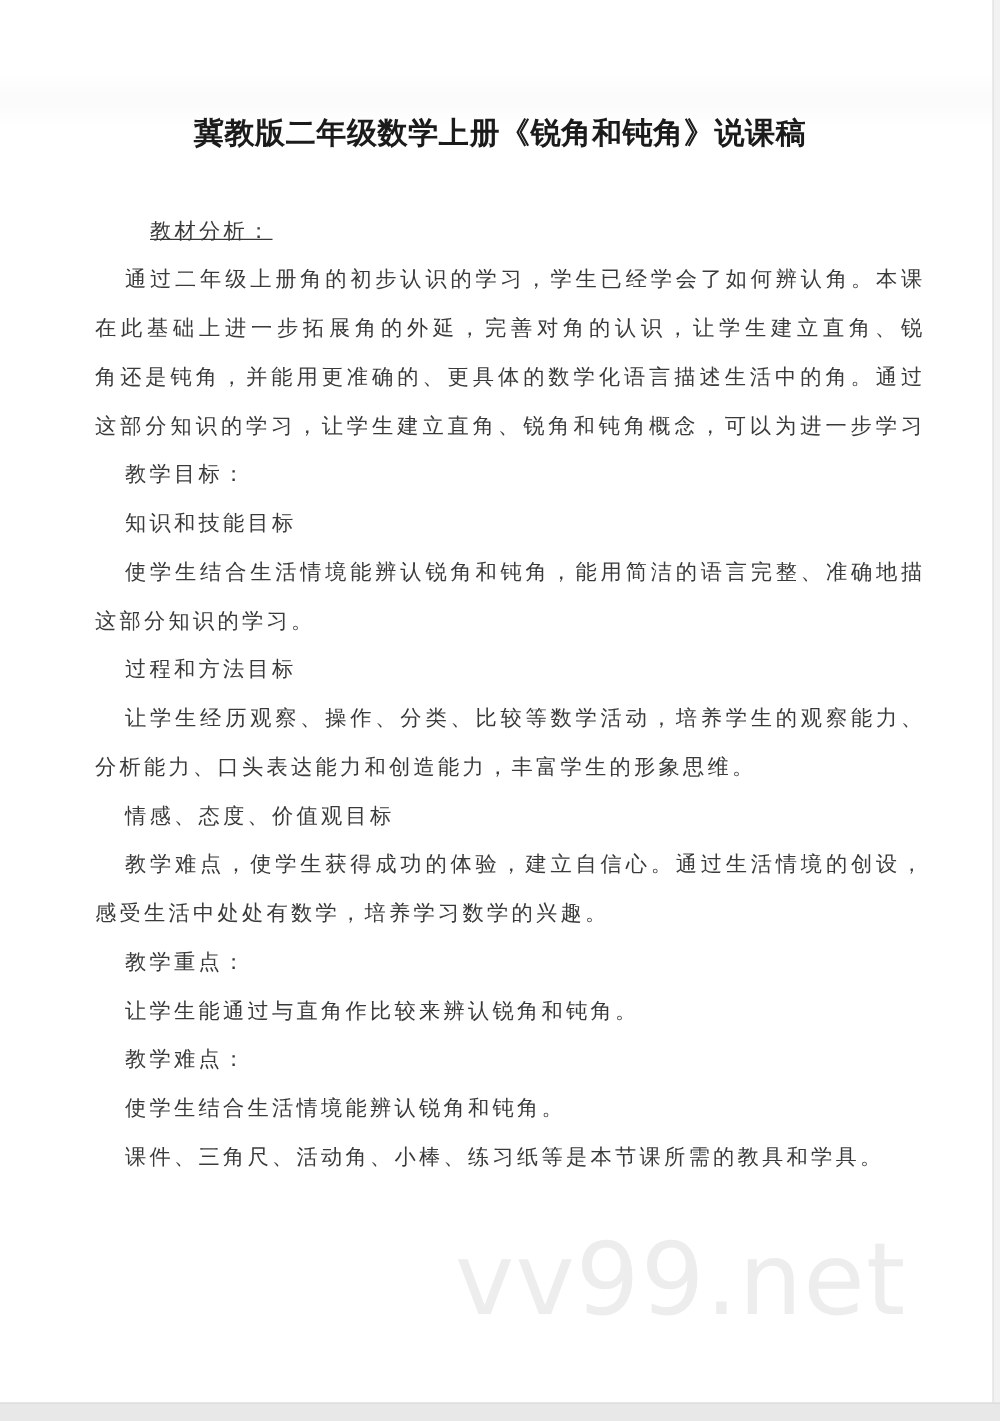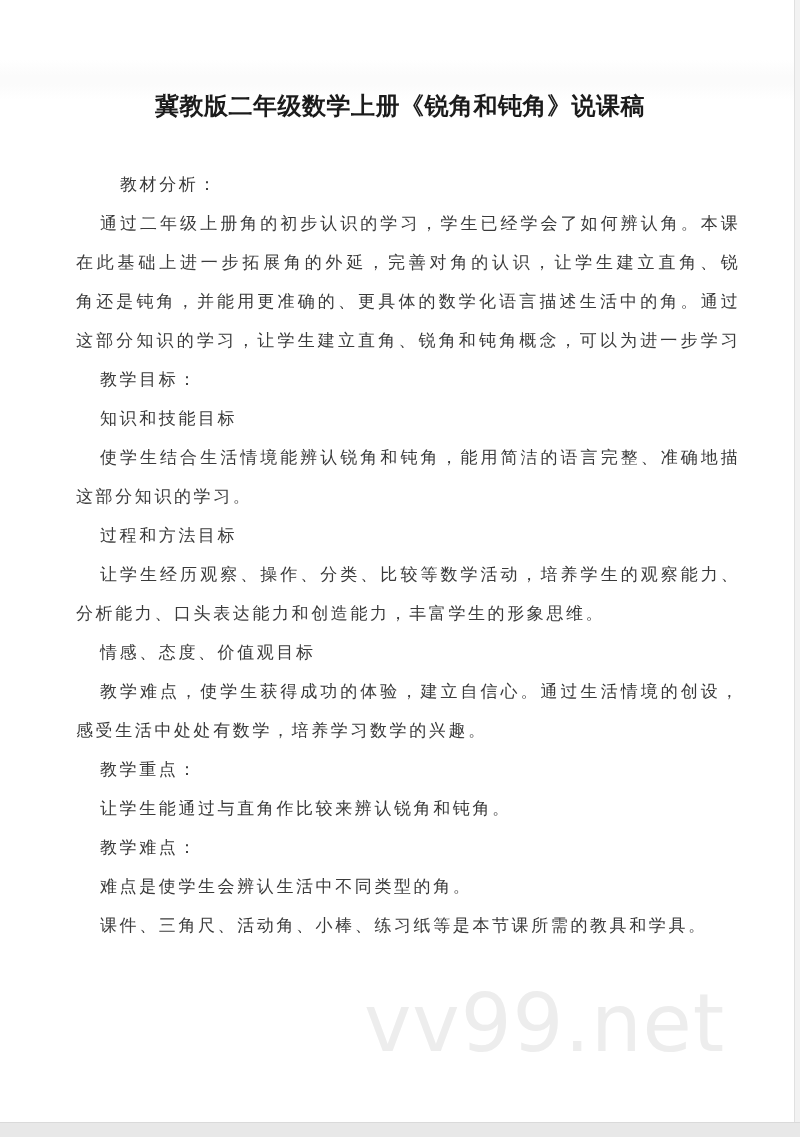--- a/index.html
+++ b/index.html
@@ -41,21 +41,21 @@
     position:absolute;left:76px;top:165px;width:664px;
   }
   .line{
     height:39px;line-height:39px;
     font-size:17px;
     color:var(--text-color);
     letter-spacing:2.6px;
     white-space:nowrap;
   }
   .line.indent-normal{padding-left:24px;}
-  .line.indent-wide{padding-left:44px;}
+  .line.indent-wide{padding-left:44px;text-decoration:underline;}
   .line.full{
     white-space:normal;
     letter-spacing:2.2px;
     text-align:justify;
     text-align-last:justify;
   }
   .watermark{
     position:absolute;left:364px;top:984px;
     font-family:"DejaVu Sans","Liberation Sans",sans-serif;
     font-weight:400;
@@ -96,19 +96,19 @@
       <div class="line">这部分知识的学习。</div>
       <div class="line indent-normal">过程和方法目标</div>
       <div class="line indent-normal full">让学生经历观察、操作、分类、比较等数学活动，培养学生的观察能力、</div>
       <div class="line">分析能力、口头表达能力和创造能力，丰富学生的形象思维。</div>
       <div class="line indent-normal">情感、态度、价值观目标</div>
       <div class="line indent-normal full">教学难点，使学生获得成功的体验，建立自信心。通过生活情境的创设，</div>
       <div class="line">感受生活中处处有数学，培养学习数学的兴趣。</div>
       <div class="line indent-normal">教学重点：</div>
       <div class="line indent-normal">让学生能通过与直角作比较来辨认锐角和钝角。</div>
       <div class="line indent-normal">教学难点：</div>
-      <div class="line indent-normal">难点是使学生会辨认生活中不同类型的角。</div>
+      <div class="line indent-normal">使学生结合生活情境能辨认锐角和钝角。</div>
       <div class="line indent-normal">课件、三角尺、活动角、小棒、练习纸等是本节课所需的教具和学具。</div>
     </div>
   <div class="watermark">vv99.net</div>
   <div class="right-edge"></div>
   <div class="bottom-bar"></div>
 </div>
 
 </body></html>

